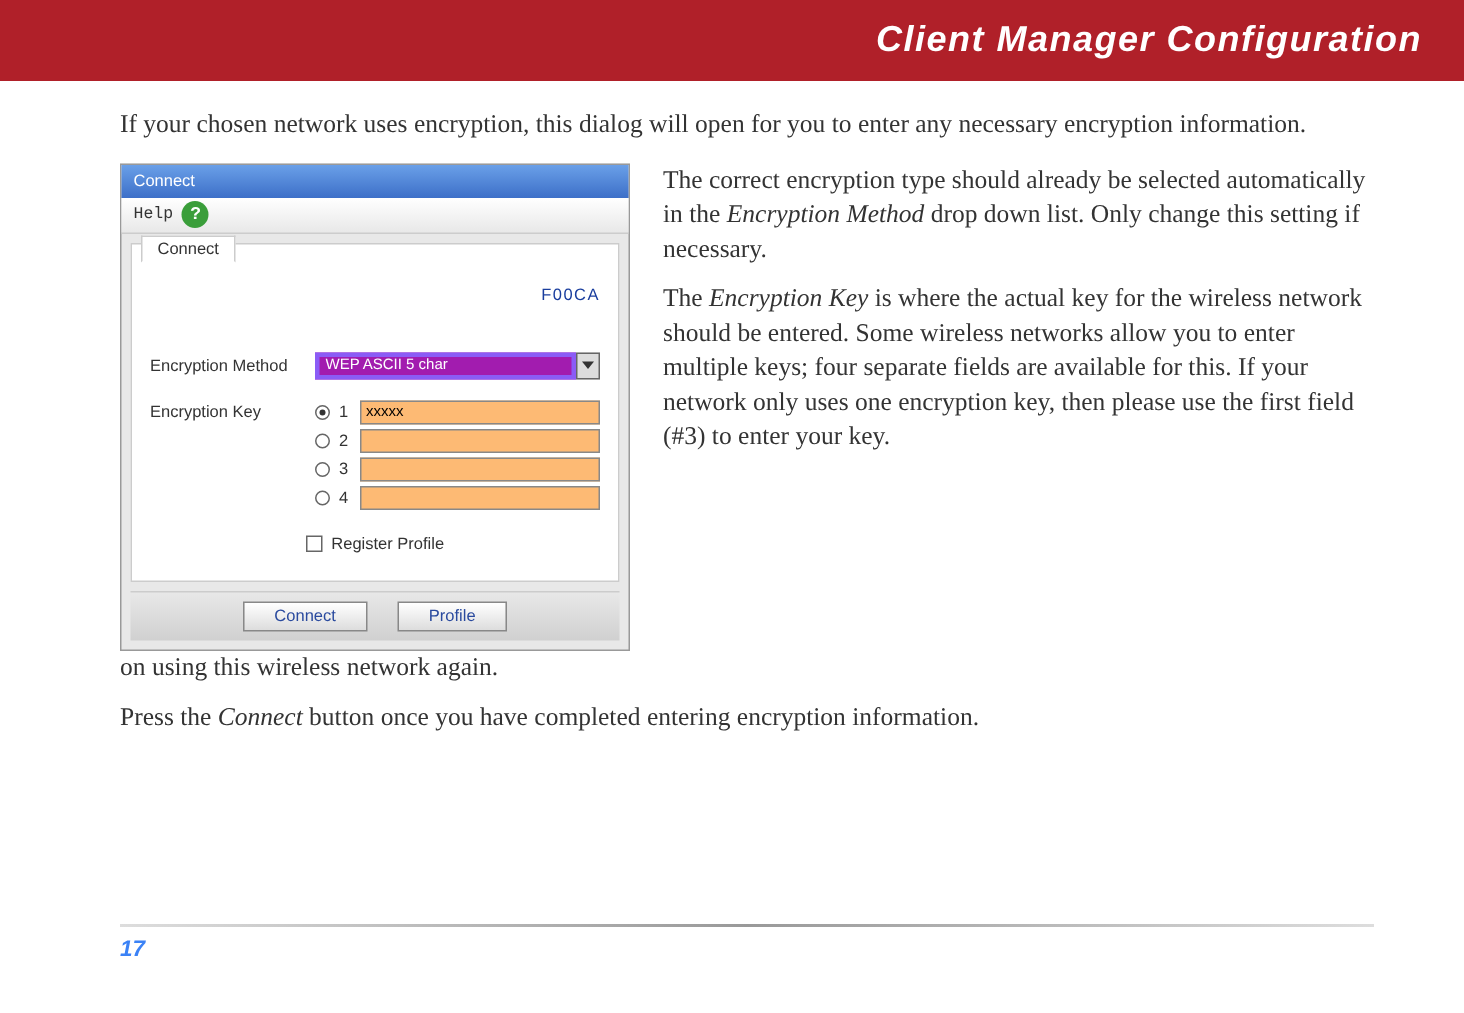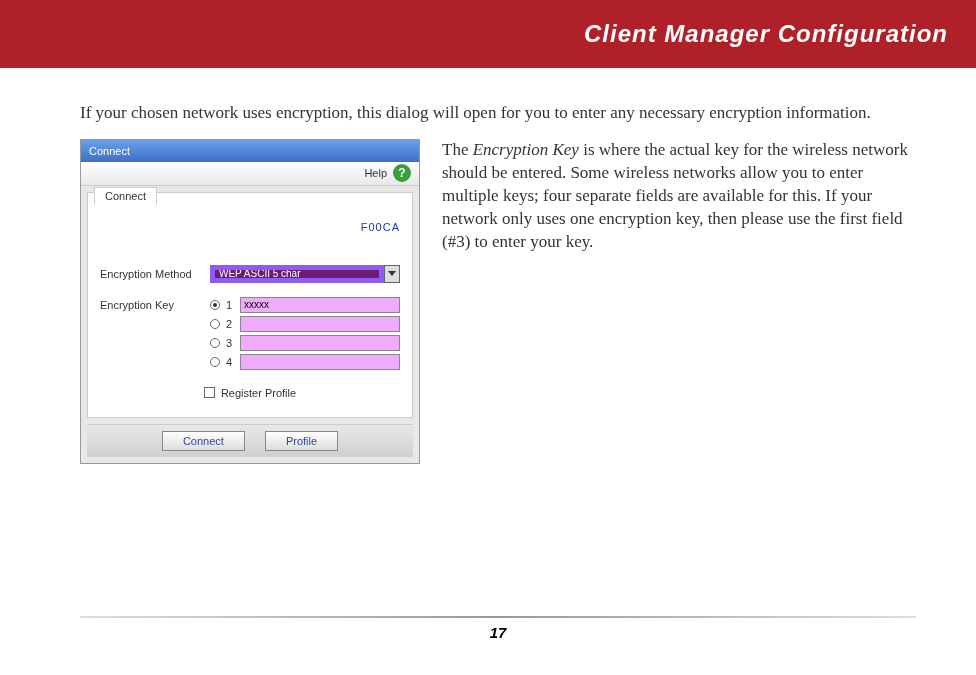--- a/index.html
+++ b/index.html
@@ -1,55 +1,55 @@
 <!DOCTYPE html>
 <html><head>
 <meta charset="utf-8">
 <style>
 *{box-sizing:border-box;margin:0;padding:0}
 body{width:976px;height:675px;background:#fff;font-family:Georgia,serif;color:#333;position:relative}
-.header-bar{height:68px;background:#b02029;display:flex;align-items:center;justify-content:flex-end;padding-right:28px}
+.header-bar{height:54px;background:#b02029;display:flex;align-items:center;justify-content:flex-end;padding-right:28px}
 .header-title{color:#fff;font-family:"Trebuchet MS",Arial,sans-serif;font-size:24px;font-weight:bold;font-style:italic;letter-spacing:1px}
-.content{padding:34px 60px 0 80px}
+.content{padding:18px 60px 0 80px}
 .intro{font-size:17px;line-height:1.35;margin-bottom:14px}
 .two-col{display:flex;gap:22px;align-items:flex-start}
 .dialog{width:340px;flex-shrink:0;border:1px solid #999;background:#e8e8e8}
 .dlg-title{background:linear-gradient(#6aa0e8,#3d6fc8);height:22px;display:flex;align-items:center;padding:0 8px;color:#fff;font-family:Arial;font-size:11px}
-.dlg-toolbar{height:24px;background:linear-gradient(#fff,#e8e8e8);display:flex;align-items:center;justify-content:flex-end;padding:0 8px;font-family:Liberation Sans, sans-serif;font-size:11px;gap:6px;border-bottom:1px solid #ccc}
+.dlg-toolbar{height:24px;background:linear-gradient(#fff,#e8e8e8);display:flex;align-items:center;padding:0 8px;font-family:Liberation Mono, monospace;font-size:11px;gap:6px;border-bottom:1px solid #ccc}
 .help-q{width:18px;height:18px;border-radius:50%;background:#3a9e3a;color:#fff;display:flex;align-items:center;justify-content:center;font-weight:bold;font-size:12px}
 .dlg-body{background:#fff;margin:6px;border:1px solid #ccc;padding:6px 0 10px;position:relative}
 .tab{position:absolute;top:-6px;left:6px;background:#fff;border:1px solid #ccc;border-bottom:1px solid #fff;padding:2px 10px;font-family:Arial;font-size:11px}
 .dlg-inner{padding:22px 12px 8px}
 .ssid{text-align:right;color:#1a3e9e;font-family:Arial;font-size:11px;letter-spacing:1px;margin-bottom:32px}
 .row{display:flex;align-items:center;font-family:Arial;font-size:11px;margin-bottom:14px}
 .row-label{width:110px}
 .combo{flex:1;display:flex}
-.combo input{flex:1;height:18px;background:#701a75;color:#fff;border:5px solid #8b5cf6;font-family:Arial;font-size:10px;padding:0 4px}
+.combo input{flex:1;height:18px;background:#a21caf;color:#fff;border:3px solid #8b5cf6;font-family:Arial;font-size:10px;padding:0 4px}
 .combo-btn{width:16px;height:18px;border:1px solid #666;background:#ddd;display:flex;align-items:center;justify-content:center}
 .tri-down{width:0;height:0;border-left:4px solid transparent;border-right:4px solid transparent;border-top:5px solid #333}
 .key-row{display:flex;align-items:flex-start;font-family:Arial;font-size:11px}
 .key-label{width:110px;padding-top:2px}
 .keys{flex:1}
 .key-line{display:flex;align-items:center;gap:6px;margin-bottom:3px}
 .radio{width:10px;height:10px;border:1px solid #666;border-radius:50%;display:flex;align-items:center;justify-content:center}
 .radio.sel::after{content:"";width:4px;height:4px;background:#333;border-radius:50%}
 .knum{font-family:Arial;font-size:11px;width:8px}
-.kinput{flex:1;height:16px;border:1px solid #888;background:#f0abfc;font-family:Arial;font-size:10px;padding:0 3px}
+.kinput{flex:1;height:16px;border:1px solid #888;background:#fdba74;font-family:Arial;font-size:10px;padding:0 3px}
 .reg-row{display:flex;justify-content:center;align-items:center;gap:6px;font-family:Arial;font-size:11px;margin-top:14px}
 .chk{width:11px;height:11px;border:1px solid #666;background:#fff}
 .dlg-buttons{display:flex;justify-content:center;gap:20px;padding:6px;background:linear-gradient(#e8e8e8,#d0d0d0);border-top:1px solid #ccc;margin:0 6px 6px}
 .dlg-btn{font-family:Arial;font-size:11px;padding:3px 20px;border:1px solid #888;background:linear-gradient(#fff,#ddd);color:#2a4a9e}
 .right-text{flex:1;font-size:17px;line-height:1.35}
 .right-text p{margin-bottom:10px}
 .after{font-size:17px;line-height:1.35;margin-top:0}
 .after p{margin-bottom:10px}
 em{font-style:italic}
 .footer{position:absolute;bottom:34px;left:80px;right:60px}
 .rule{height:2px;background:linear-gradient(to right,#ddd,#999,#ddd);margin-bottom:6px}
-.pg{text-align:center;font-family:"Trebuchet MS",Arial,sans-serif;font-size:15px;font-style:italic;font-weight:bold;color:#000000}
+.pg{text-align:left;font-family:"Trebuchet MS",Arial,sans-serif;font-size:15px;font-style:italic;font-weight:bold;color:#3b82f6}
 </style>
 </head>
 <body>
 
 <div class="header-bar">
   <span class="header-title">Client Manager Configuration</span>
 </div>
 
 <div class="content">
   <p class="intro">If your chosen network uses encryption, this dialog will open for you to enter any necessary encryption information.</p>
@@ -107,22 +107,27 @@
           </div>
         </div>
       </div>
       <div class="dlg-buttons">
         <button class="dlg-btn">Connect</button>
         <button class="dlg-btn">Profile</button>
       </div>
     </div>
 
     <div class="right-text">
+      <p><span>The correct encryption type should already be selected automatically in the </span><em>Encryption Method</em><span> drop down list.  Only change this setting if necessary.</span></p>
       <p><span>The </span><em>Encryption Key</em><span> is where the actual key for the wireless network should be entered.  Some wireless networks allow you to enter multiple keys; four separate fields are available for this.  If your network only uses one encryption key, then please use the first field (#3) to enter your key.</span></p>
     </div>
   </div>
 
+  <div class="after">
+    <p>on using this wireless network again.</p>
+    <p><span>Press the </span><em>Connect</em><span> button once you have completed entering encryption information.</span></p>
+  </div>
 </div>
 
 <div class="footer">
   <div class="rule"></div>
   <div class="pg">17</div>
 </div>
 
 </body></html>

